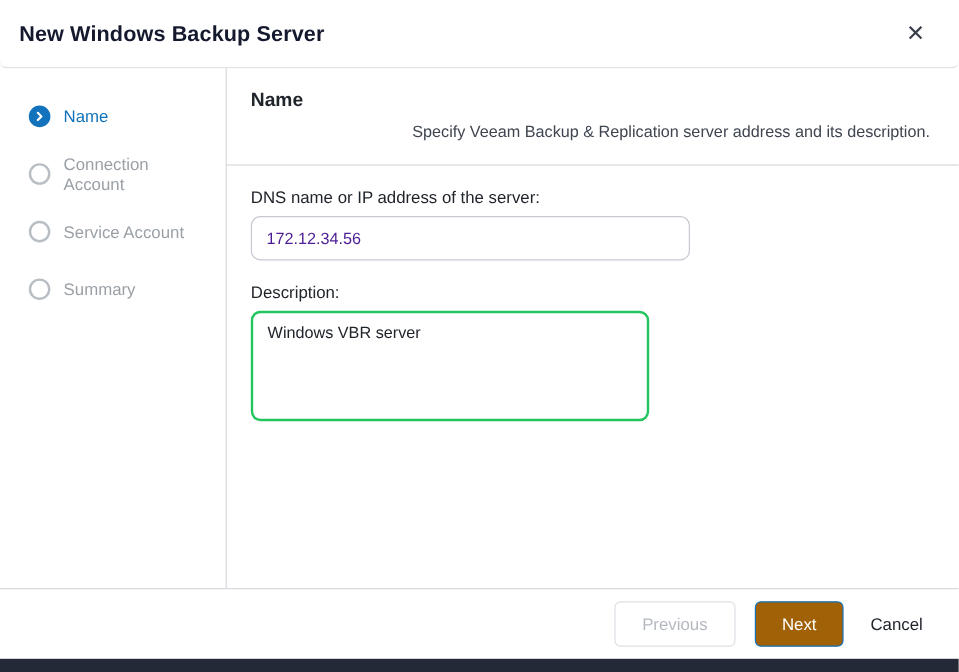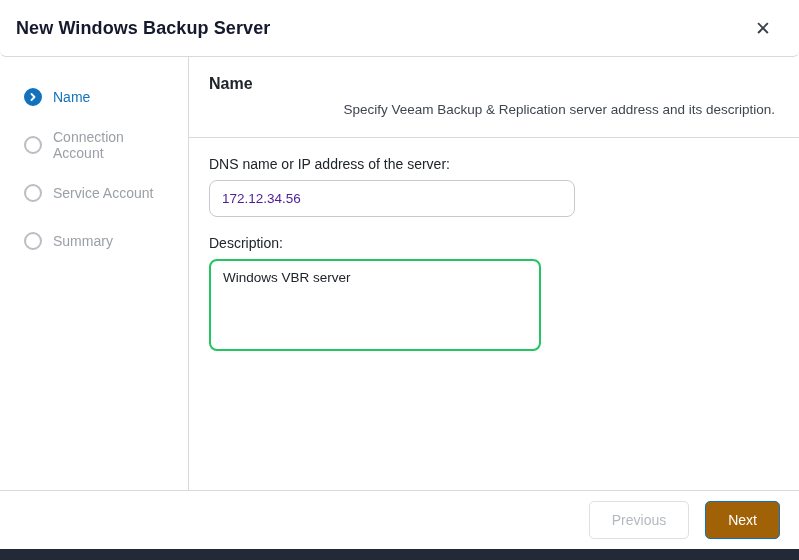--- a/index.html
+++ b/index.html
@@ -146,21 +146,21 @@
   }
 
   
   .footer {
     flex: 0 0 59px;
     border-top: 1px solid #d6d9dd;
     display: flex;
     align-items: center;
     justify-content: flex-end;
     gap: 16px;
-    padding: 0 19px;
+    padding: 0 24px;
   }
   .btn {
     font-family: "Liberation Sans", "DejaVu Sans", sans-serif;
     font-size: 14px;
     border-radius: 5px;
     height: 38px;
     padding: 0 22px;
     cursor: pointer;
   }
   .btn-previous {
@@ -234,17 +234,18 @@
         <label class="field-label">Description:</label>
         <textarea class="textarea-input" style="">Windows VBR server</textarea>
       </div>
     </main>
 
   </div>
 
   <div class="footer">
     <button class="btn btn-previous">Previous</button>
     <button class="btn btn-next">Next</button>
+    <button class="btn btn-cancel">Cancel</button>
   </div>
 
   <div class="bottom-strip"></div>
 
 </div>
 
 </body></html>

